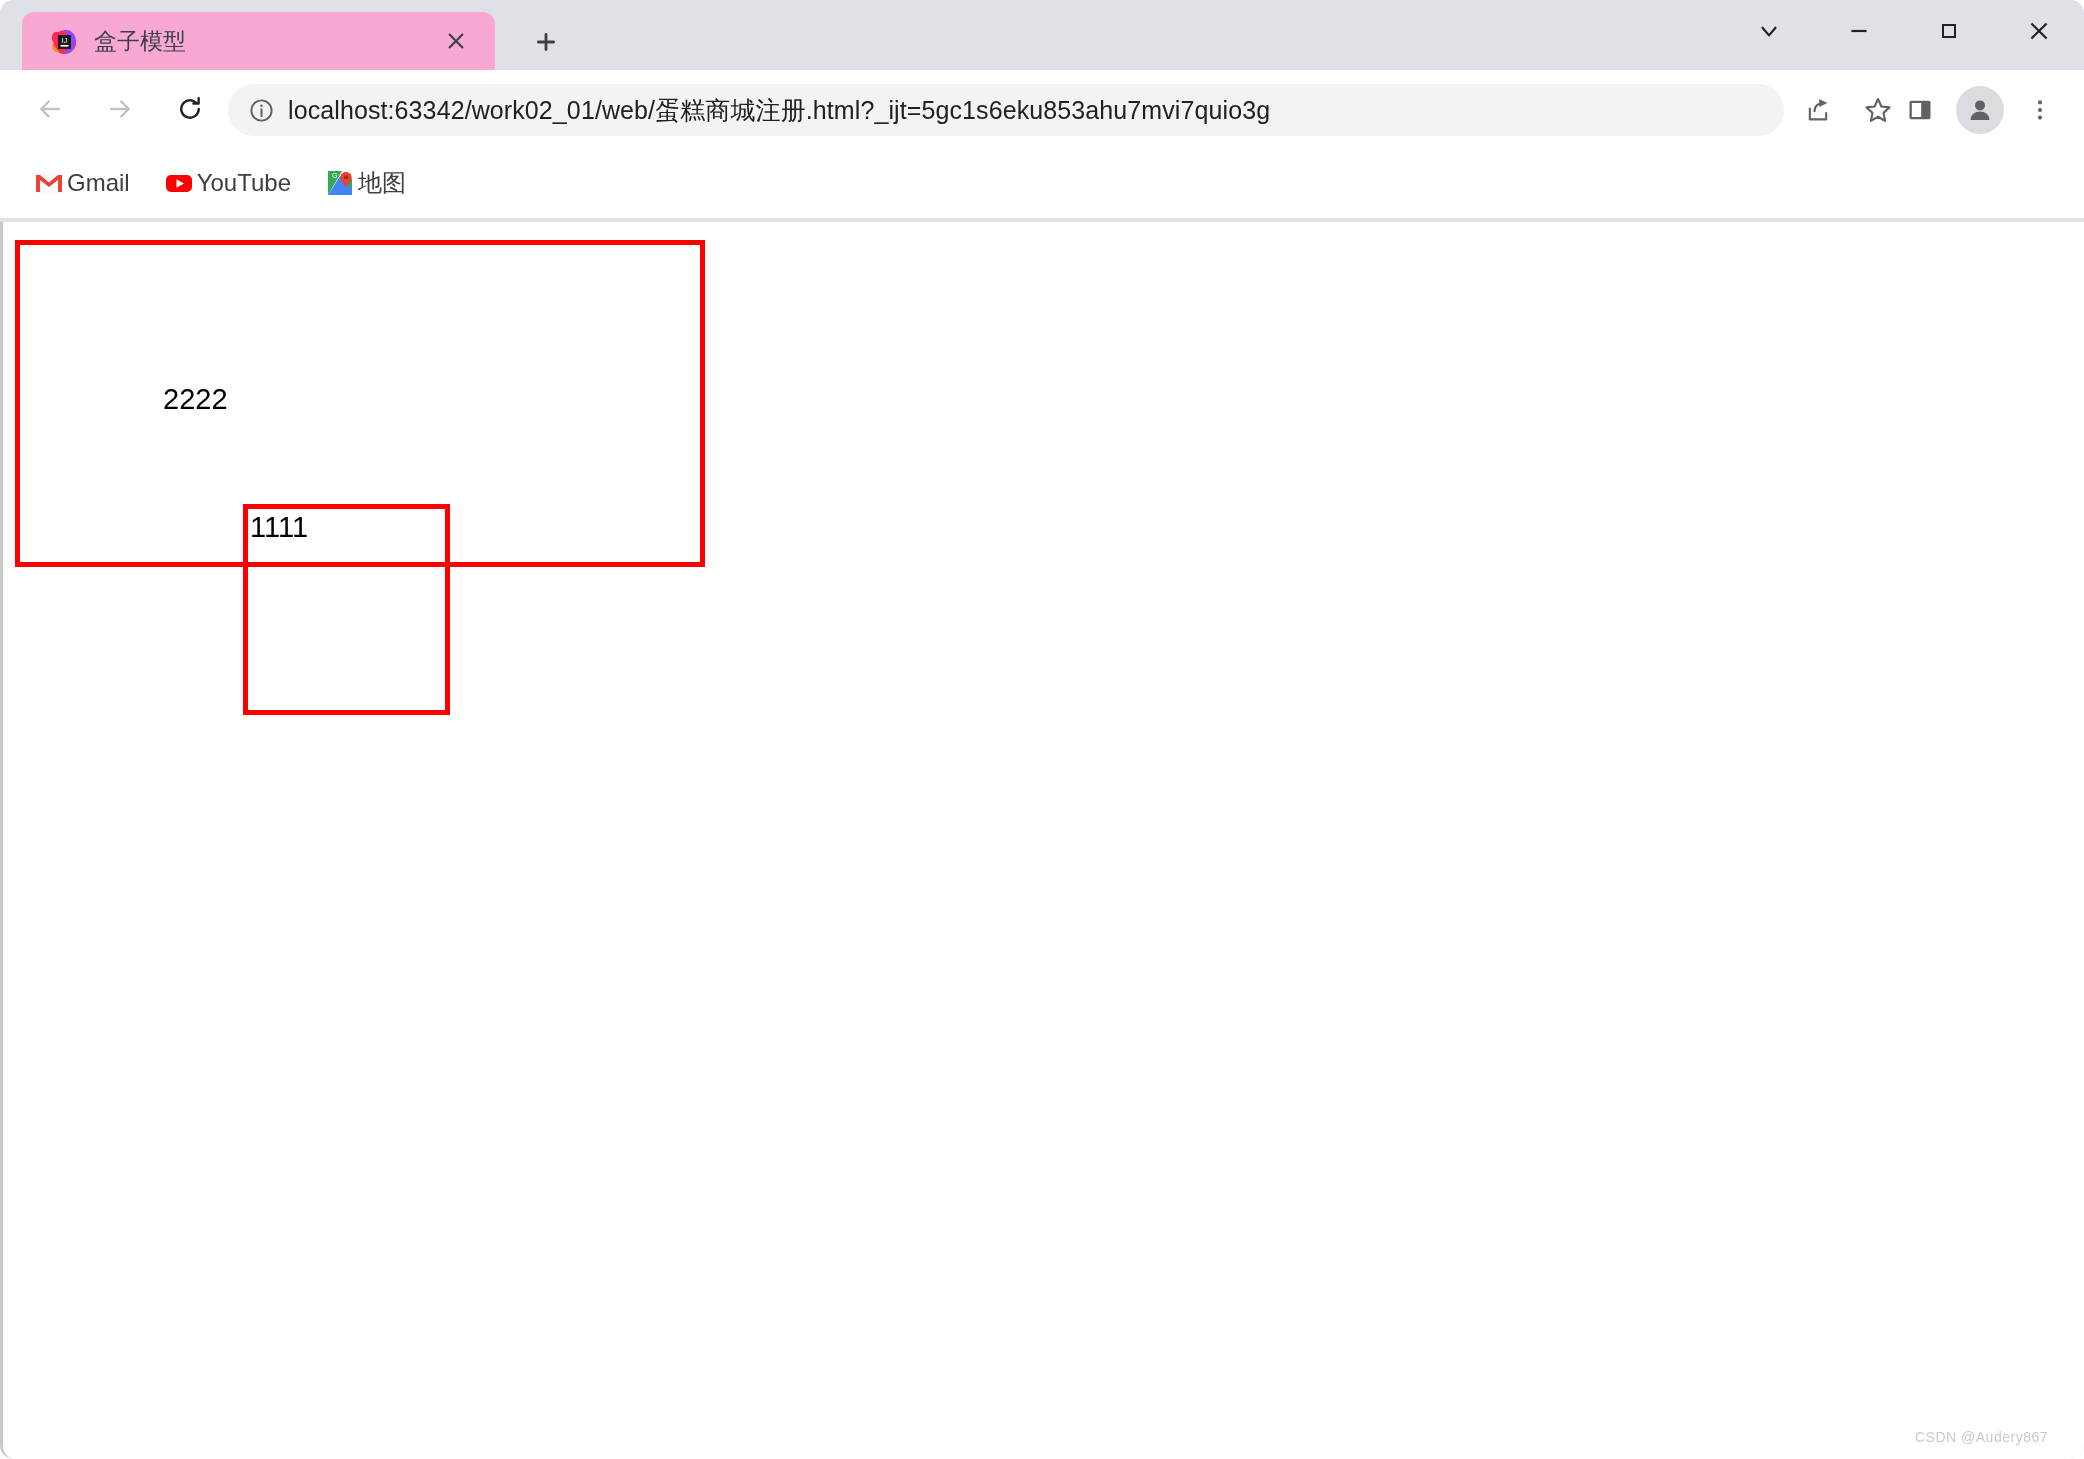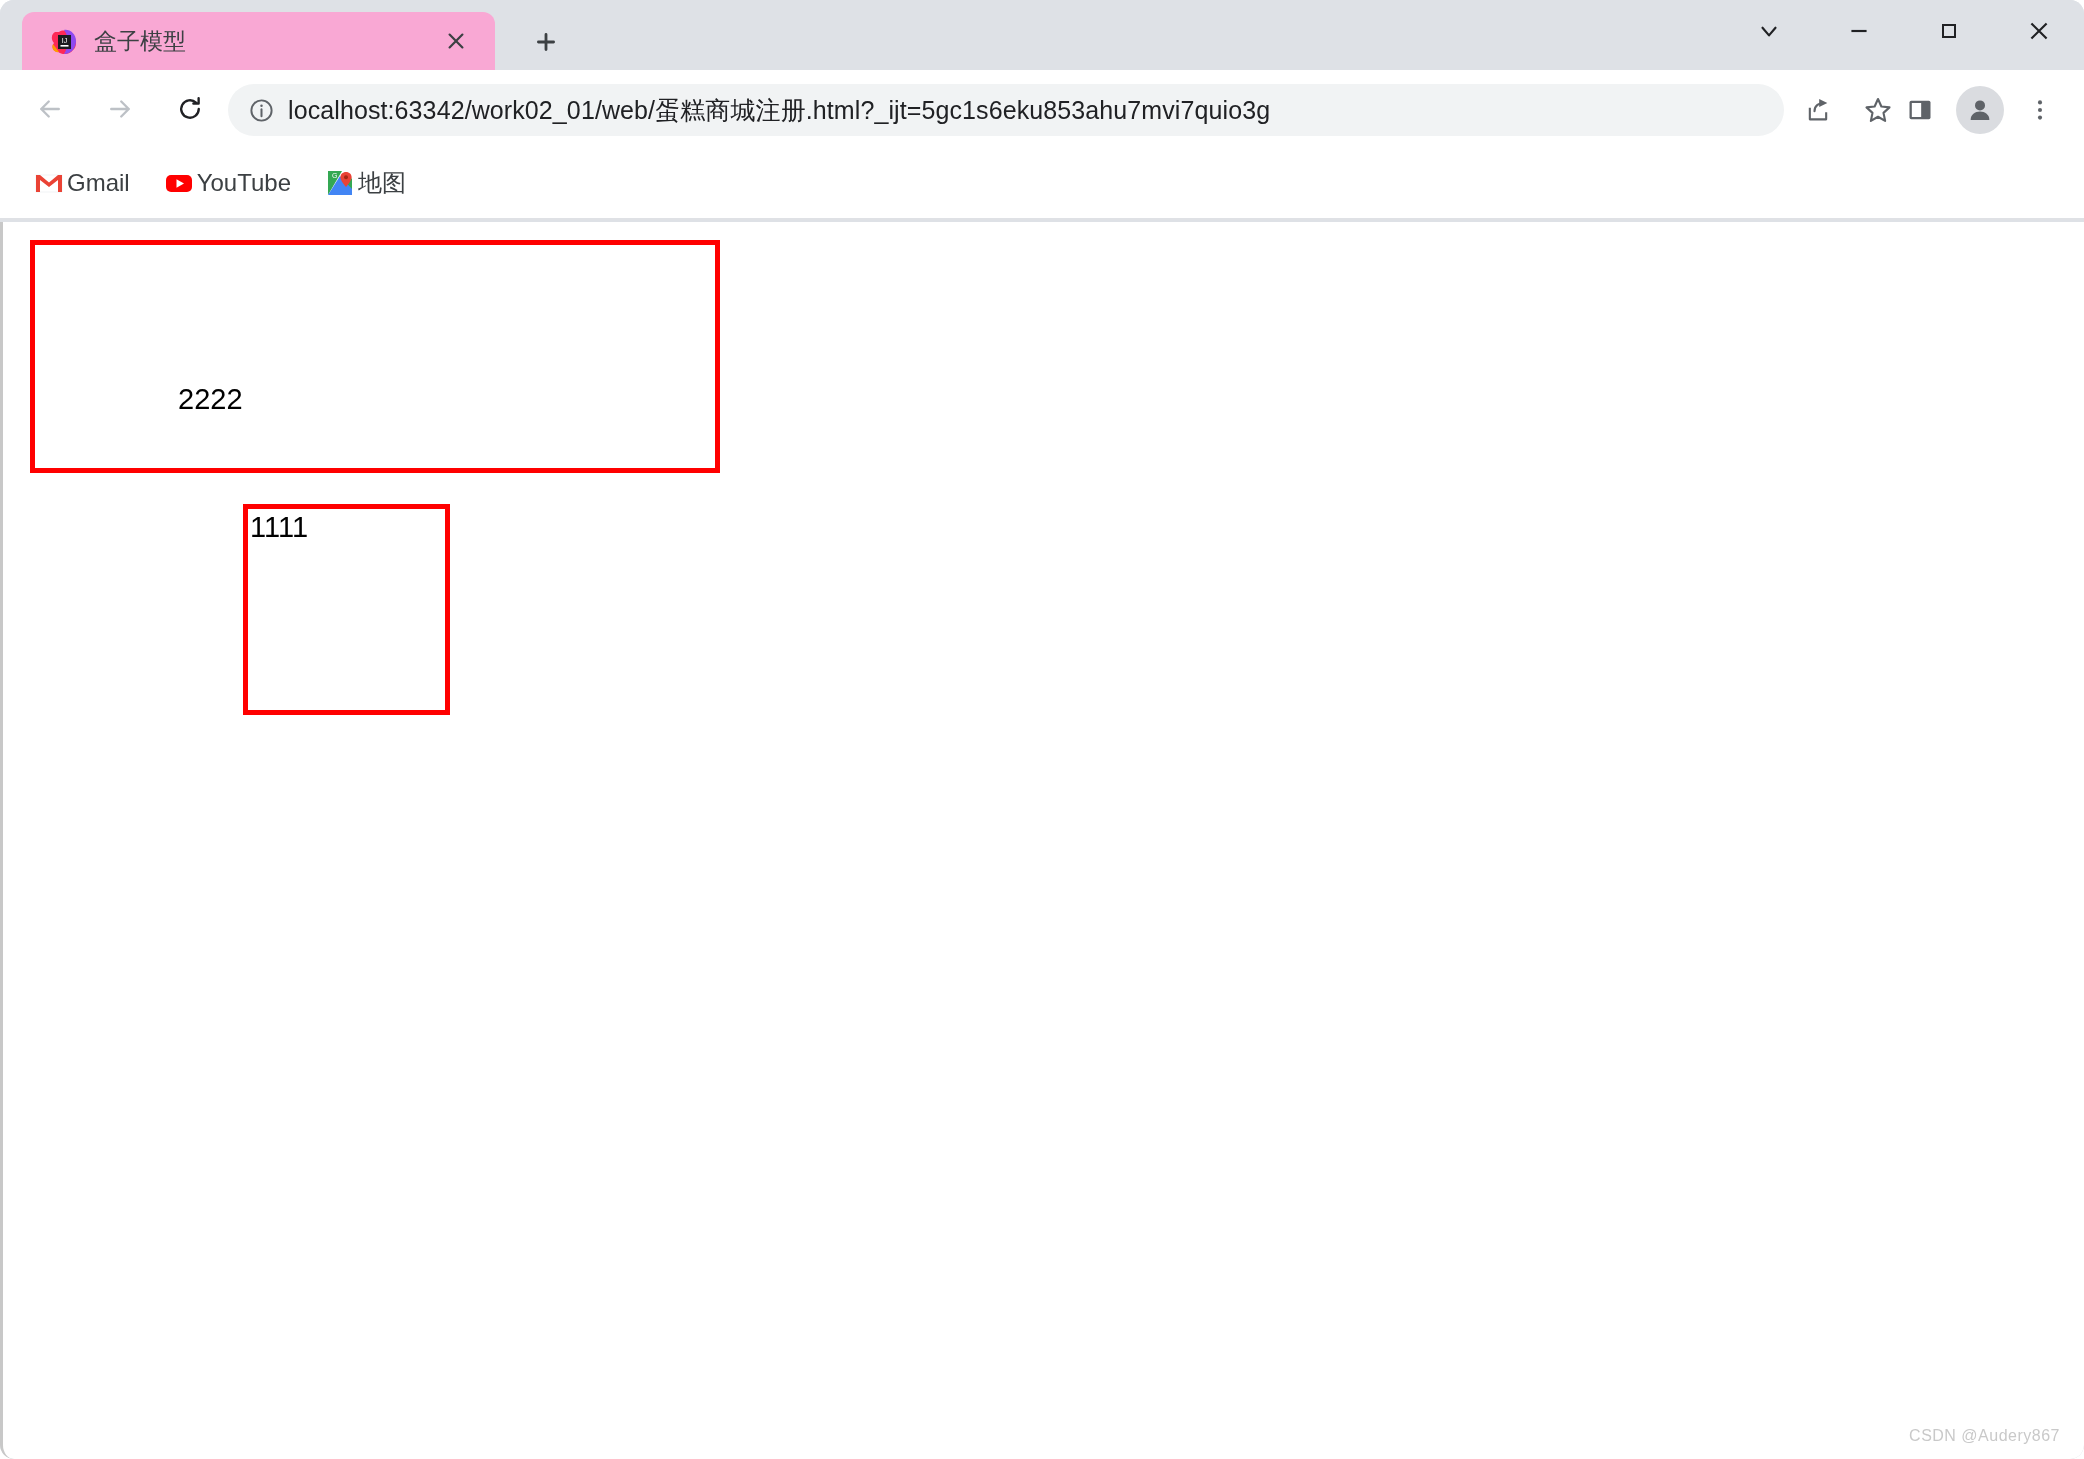--- a/index.html
+++ b/index.html
@@ -231,24 +231,24 @@
     bottom: 0;
     background: #ffffff;
     overflow: hidden;
     border-left: 3px solid #c8c8c8;
     border-radius: 0 0 14px 14px;
   }
 
   
   #box-outer {
     position: absolute;
-    left: 27px;
+    left: 12px;
     top: 18px;
     width: 690px;
-    height: 233px;
+    height: 327px;
     border: 5px solid #ff0000;
   }
   #box-outer-label {
     position: absolute;
     left: 143px;
     top: 140px;
     font-size: 29px;
     color: #000000;
     line-height: 1;
   }
@@ -267,23 +267,23 @@
     left: 2px;
     top: 2px;
     font-size: 29px;
     color: #000000;
     line-height: 1.15;
   }
 
   
   #watermark {
     position: absolute;
-    right: 24px;
+    right: 36px;
     bottom: 14px;
-    font-size: 16px;
+    font-size: 14px;
     color: #c9c9c9;
     letter-spacing: 0.5px;
     user-select: none;
   }
 
   
   #backdrop-top {
     position: absolute;
     left: 0; top: 0; right: 0;
     height: 10px;

